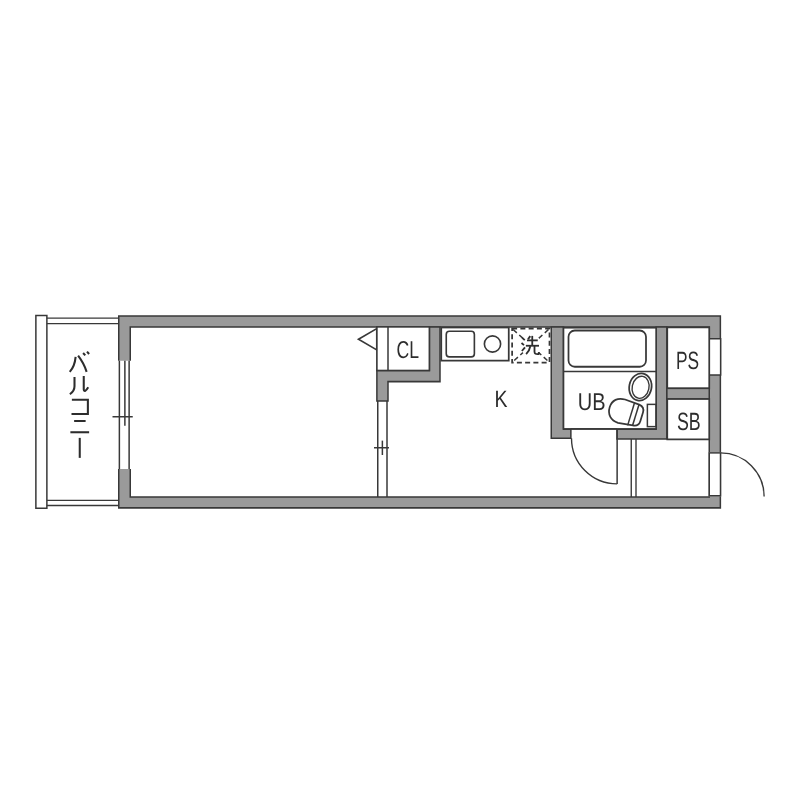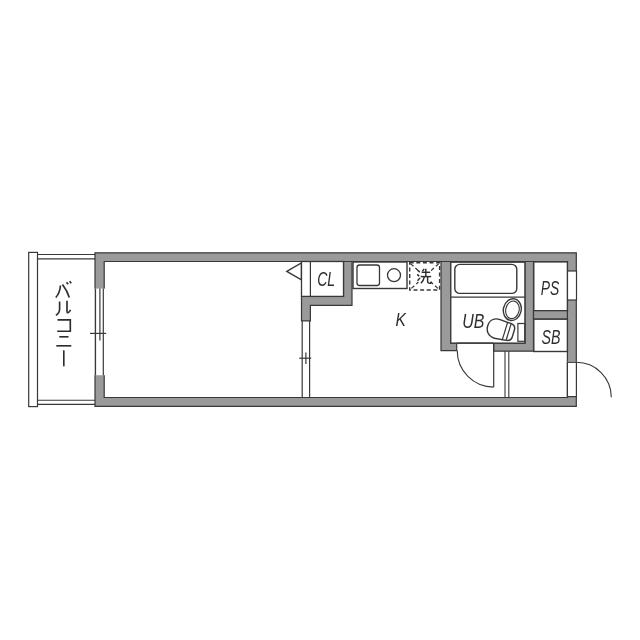--- a/index.html
+++ b/index.html
@@ -1,16 +1,16 @@
 <!DOCTYPE html>
 <html><head>
 <meta charset="utf-8">
 <style>
   html,body{margin:0;padding:0;background:#ffffff;}
-  .wrap{width:564px;height:640px;position:relative;background:#14b8a6;font-style:italic;}
+  .wrap{width:564px;height:640px;position:relative;background:#14b8a6;}
   text{font-family:"Liberation Sans",sans-serif;fill:#2d2d2d;}
 </style>
 </head>
 <body>
 <div class="wrap">
 <svg width="640" height="640" viewBox="0 0 640 640" xmlns="http://www.w3.org/2000/svg">
 
   <rect x="0" y="0" width="640" height="640" fill="#ffffff"></rect>
 
   <rect x="28.7" y="252.4" width="8.8" height="154.2" fill="#ffffff" stroke="#383838" stroke-width="1.2"></rect>

